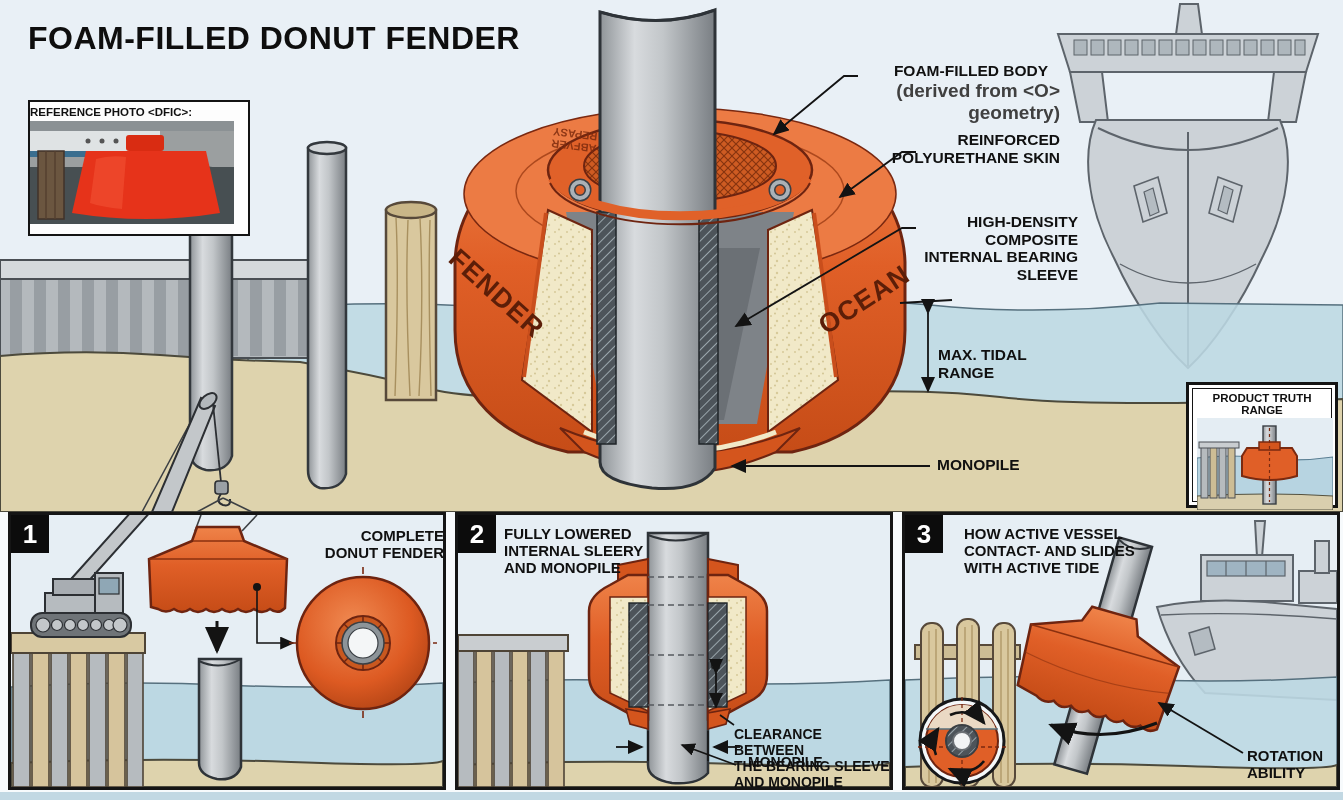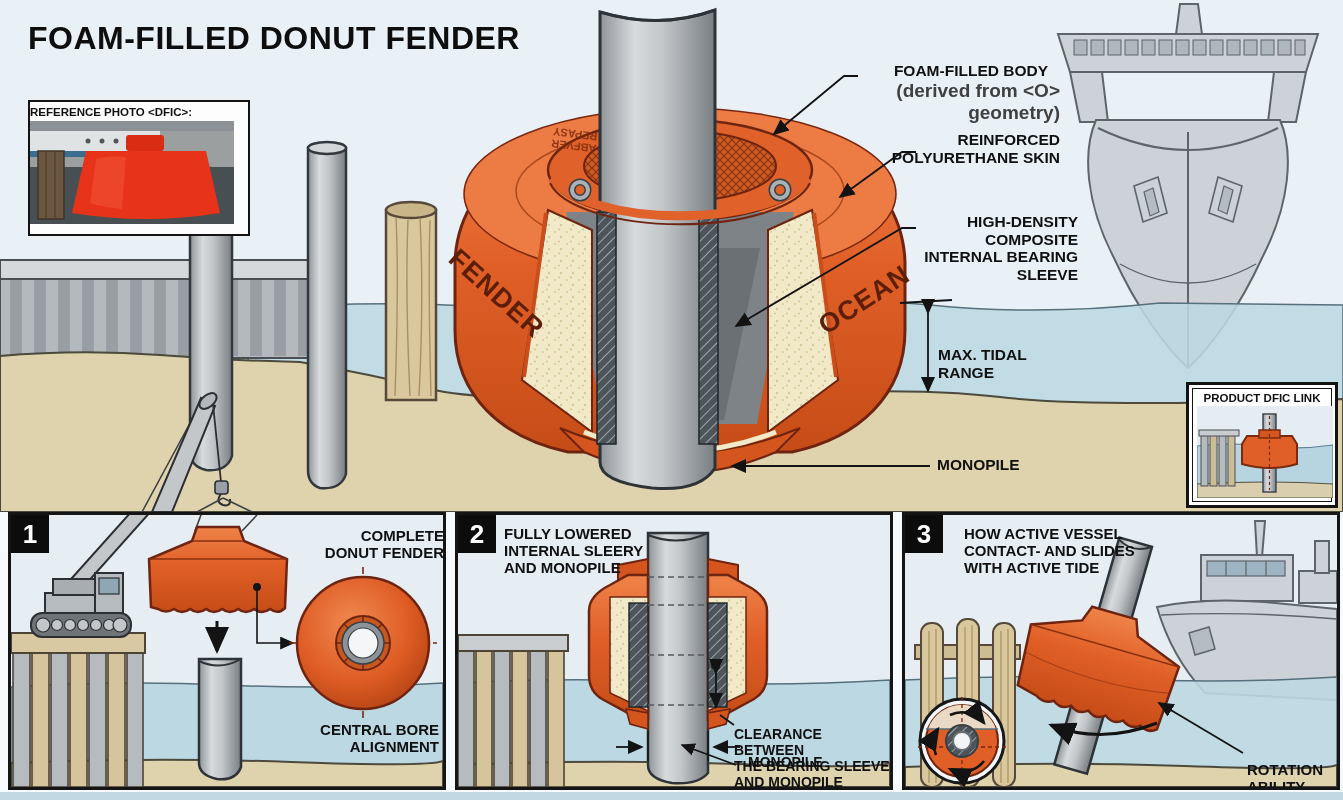--- a/index.html
+++ b/index.html
@@ -238,21 +238,21 @@
       <line x1="16" y1="30" x2="16" y2="98" stroke="#54412f" stroke-width="1.5"></line>
       <line x1="25" y1="30" x2="25" y2="98" stroke="#54412f" stroke-width="1.5"></line>
       <rect x="96" y="14" width="38" height="16" rx="3" fill="#d92c12"></rect>
       <path d="M 56,30 L 176,30 L 190,92 Q 116,104 42,92 Z" fill="#e6331a"></path>
       <path d="M 66,38 Q 80,34 96,36 L 92,88 Q 72,86 60,82 Z" fill="#ef4d30" opacity="0.7"></path>
     </svg>
   </div>
 
   <div class="abs ptbox">
     <div class="ptinner">
-      <div class="ptlabel">PRODUCT DFIC LINK</div>
+      <div class="ptlabel">PRODUCT TRUTH RANGE</div>
       <svg width="136" height="92" viewBox="0 0 136 92">
         <rect width="136" height="92" fill="#e4edf3"></rect>
         <path d="M 0,40 Q 34,36 68,40 T 136,39 L 136,80 L 0,80 Z" fill="#b7d4e1" stroke="#5b7f93" stroke-width="1.2"></path>
         <path d="M 0,78 Q 68,74 136,78 L 136,92 L 0,92 Z" fill="#d9cfae" stroke="#55523f" stroke-width="1.2"></path>
         <g stroke="#4a4f54" stroke-width="1">
           <rect x="4" y="28" width="7" height="52" fill="#b6bbbe"></rect>
           <rect x="13" y="28" width="7" height="52" fill="#cdbd95"></rect>
           <rect x="22" y="28" width="7" height="52" fill="#b6bbbe"></rect>
           <rect x="31" y="28" width="7" height="52" fill="#cdbd95"></rect>
           <rect x="2" y="24" width="40" height="6" fill="#c9cdd0"></rect>
@@ -344,22 +344,20 @@
             <line x1="337" y1="143" x2="333" y2="147"></line>
         </g>
         <circle cx="352" cy="128" r="18" fill="#f4f6f7" stroke="#8d9499" stroke-width="6"></circle>
         <circle cx="352" cy="128" r="21" fill="none" stroke="#3a3f44" stroke-width="1.5"></circle>
         <circle cx="352" cy="128" r="15" fill="none" stroke="#3a3f44" stroke-width="1.2"></circle>
       </g>
     </svg>
     <div class="abs badge">1</div>
     <div class="abs lbl c ph" style="left:295px;top:12px;width:138px;">COMPLETE
 DONUT FENDER</div>
-    <div class="abs lbl c ph" style="left:288px;top:206px;width:140px;">CENTRAL BORE
-ALIGNMENT</div>
   </div>
 
   <div class="abs panel" style="left:455px;">
     <svg width="432" height="272" viewBox="0 0 432 272">
       <defs>
         <marker id="arrP2" markerWidth="10" markerHeight="10" refX="8" refY="4" orient="auto">
           <path d="M0,0 L9,4 L0,8 Z" fill="#131313"></path>
         </marker>
       </defs>
       <rect width="432" height="272" fill="#e6eef4"></rect>
@@ -487,18 +485,18 @@
           <path d="M -12,-26 A 28 28 0 0 1 22,-18" marker-end="url(#arrP3)"></path>
           <path d="M -26,14 A 28 28 0 0 1 -24,-12" marker-end="url(#arrP3)"></path>
           <path d="M 22,20 A 28 28 0 0 1 -12,28" marker-end="url(#arrP3)"></path>
         </g>
       </g>
     </svg>
     <div class="abs badge">3</div>
     <div class="abs lbl ph" style="left:46px;top:10px;margin-left:13px;">HOW ACTIVE VESSEL
 CONTACT- AND SLIDES
 WITH ACTIVE TIDE</div>
-    <div class="abs lbl ph" style="left:342px;top:246px;">ROTATION
+    <div class="abs lbl ph" style="left:342px;top:232px;">ROTATION
 ABILITY</div>
   </div>
 
   <div class="abs bottomstrip"></div>
 </div>
 
 </body></html>

